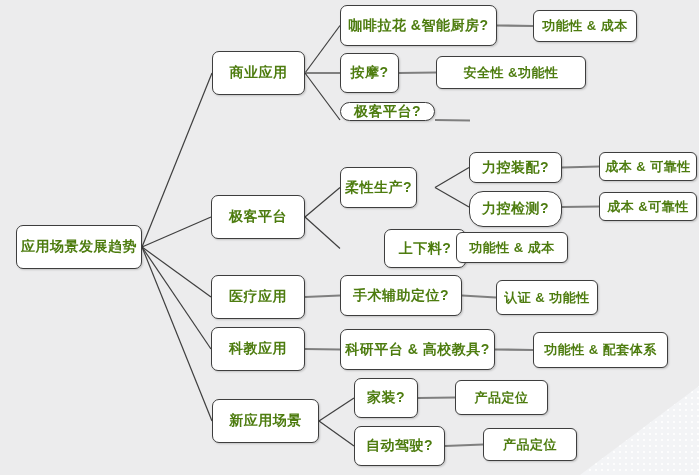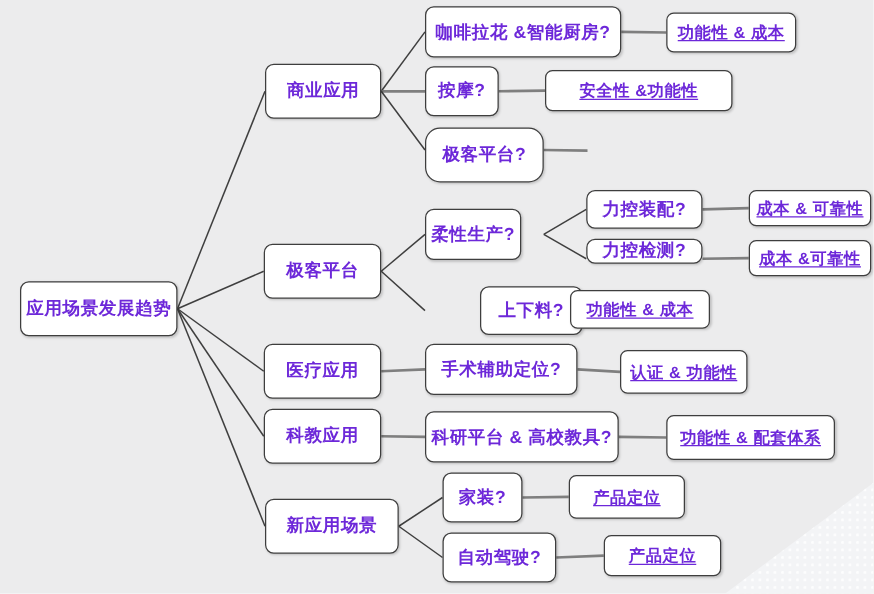--- a/index.html
+++ b/index.html
@@ -34,34 +34,33 @@
     position: absolute;
     box-sizing: border-box;
     background: #ffffff;
     border: 1.6px solid #3e3e3e;
     border-radius: 7px;
     box-shadow: 1px 1px 2px rgba(0,0,0,0.18);
     display: flex;
     align-items: center;
     justify-content: center;
     text-align: center;
-    color: #6d28d9;
+    color: #4d7c0f;
     font-size: 14px;
     font-weight: 600;
     letter-spacing: 0.5px;
     white-space: nowrap;
     z-index: 2;
     cursor: default;
   }
   .node.leaf {
     font-size: 13px;
     border-radius: 6px;
   }
   .node.leaf .lbl {
-    text-decoration: underline;
     text-underline-offset: 2px;
     text-align: center;
   }
 </style>
 </head>
 <body>
 
 <div id="stage">
   <div class="corner-sheen"></div>
   <svg id="edges" width="699" height="475">
@@ -109,21 +108,21 @@
     </div>
     <div class="node" style="left: 212px; top: 399px; width: 107px; height: 44px;">
       <span class="lbl">新应用场景</span>
     </div>
     <div class="node" style="left: 340px; top: 5px; width: 157px; height: 41px;">
       <span class="lbl">咖啡拉花 &amp;智能厨房?</span>
     </div>
     <div class="node" style="left: 340px; top: 53px; width: 59px; height: 40px;">
       <span class="lbl">按摩?</span>
     </div>
-    <div class="node" style="left: 340px; top: 102px; width: 95px; height: 44px; border-radius: 12px;">
+    <div class="node" style="left: 340px; top: 102px; width: 95px; height: 19px; border-radius: 12px;">
       <span class="lbl">极客平台?</span>
     </div>
     <div class="node" style="left: 340px; top: 167px; width: 77px; height: 41px;">
       <span class="lbl">柔性生产?</span>
     </div>
     <div class="node" style="left: 340px; top: 229px; width: 82px; height: 39px; margin-left: 44px;">
       <span class="lbl">上下料?</span>
     </div>
     <div class="node" style="left: 340px; top: 275px; width: 122px; height: 41px;">
       <span class="lbl">手术辅助定位?</span>
@@ -139,21 +138,21 @@
     </div>
     <div class="node leaf" style="left: 533px; top: 10px; width: 104px; height: 32px;">
       <span class="lbl">功能性 &amp; 成本</span>
     </div>
     <div class="node leaf" style="left: 436px; top: 56px; width: 150px; height: 33px;">
       <span class="lbl">安全性 &amp;功能性</span>
     </div>
     <div class="node" style="left: 469px; top: 152px; width: 93px; height: 31px;">
       <span class="lbl">力控装配?</span>
     </div>
-    <div class="node" style="left: 469px; top: 191px; width: 93px; height: 20px;">
+    <div class="node" style="left: 469px; top: 191px; width: 93px; height: 36px; border-radius: 14px;">
       <span class="lbl">力控检测?</span>
     </div>
     <div class="node leaf" style="left: 456px; top: 232px; width: 112px; height: 31px;">
       <span class="lbl">功能性 &amp; 成本</span>
     </div>
     <div class="node leaf" style="left: 496px; top: 280px; width: 102px; height: 35px;">
       <span class="lbl">认证 &amp; 功能性</span>
     </div>
     <div class="node leaf" style="left: 533px; top: 332px; width: 135px; height: 36px;">
       <span class="lbl">功能性 &amp; 配套体系</span>

